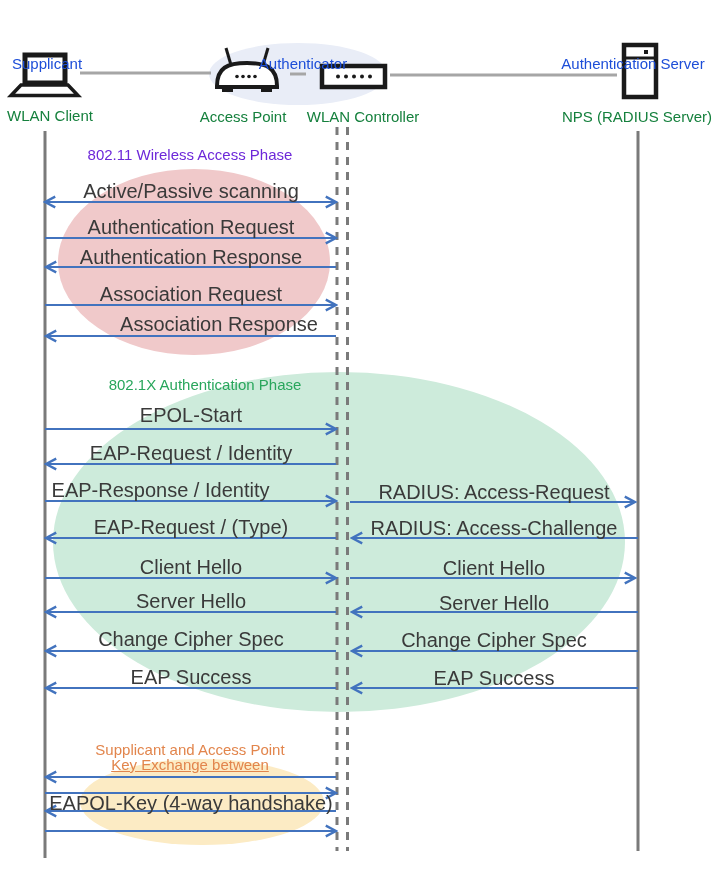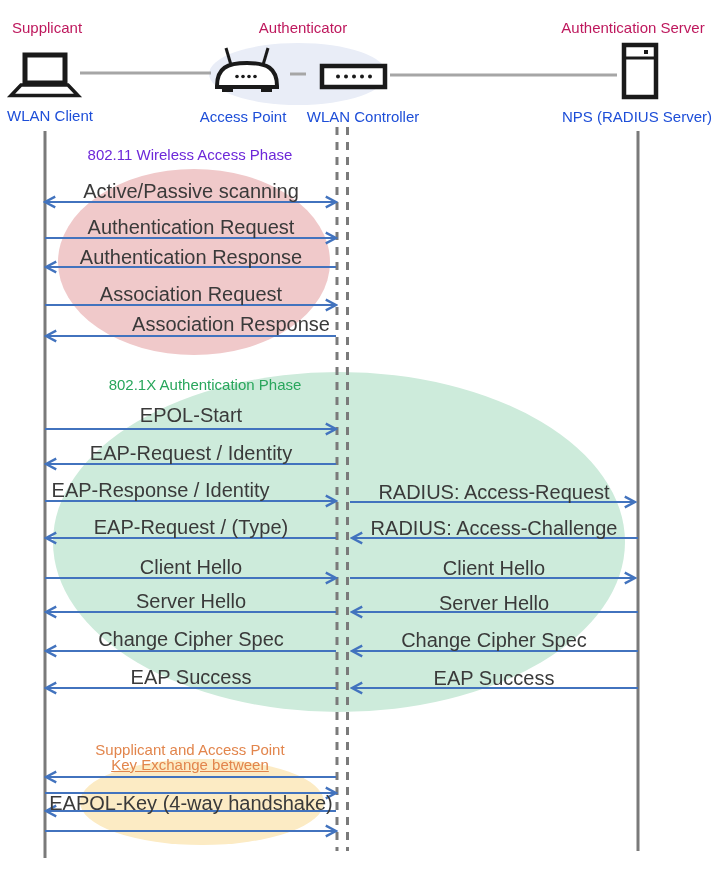--- a/index.html
+++ b/index.html
@@ -25,31 +25,32 @@
     font-size: 20px;
     line-height: 17px;
     color: #3a3a3a;
     text-align: center;
     white-space: nowrap;
   }
   .node-lbl {
     position: absolute;
     font-size: 15px;
     line-height: 17px;
-    color: #1d4ed8;
+    color: #15803d;
     text-align: center;
     white-space: nowrap;
   }
   .role-lbl {
     position: absolute;
     font-size: 15px;
     line-height: 17px;
-    color: #be185d;
-    text-align: center;
-    white-space: nowrap;
+    color: #1d4ed8;
+    text-align: center;
+    white-space: nowrap;
+    margin-top: 36px;
   }
   .phase-title {
     position: absolute;
     font-size: 15px;
     line-height: 18px;
     text-align: center;
     white-space: nowrap;
   }
   .t-red    { color: #6d28d9; }
   .t-green  { color: #29a65c; }
@@ -165,21 +166,21 @@
   <div class="node-lbl" style="left:5px; top:107px; width:90px;">WLAN Client</div>
   <div class="node-lbl" style="left:195px; top:108px; width:96px;">Access Point</div>
   <div class="node-lbl" style="left:305px; top:108px; width:116px;">WLAN Controller</div>
   <div class="node-lbl" style="left:557px; top:108px; width:160px;">NPS (RADIUS Server)</div>
 
   <div class="phase-title t-red" style="left:40px; top:146px; width:300px;">802.11 Wireless Access Phase</div>
   <div class="lbl" style="left:45px; top:183px; width:292px;">Active/Passive scanning</div>
   <div class="lbl" style="left:45px; top:219px; width:292px;">Authentication Request</div>
   <div class="lbl" style="left:45px; top:249px; width:292px;">Authentication Response</div>
   <div class="lbl" style="left:45px; top:286px; width:292px;">Association Request</div>
-  <div class="lbl" style="left:45px; top:316px; width:292px;padding-left:40px;">Association Response</div>
+  <div class="lbl" style="left:33px; top:316px; width:292px;padding-left:40px;">Association Response</div>
 
   <div class="phase-title t-green" style="left:55px; top:376px; width:300px;">802.1X Authentication Phase</div>
   <div class="lbl" style="left:45px; top:407px; width:292px;">EPOL-Start</div>
   <div class="lbl" style="left:45px; top:445px; width:292px;text-align:center;">EAP-Request / Identity</div>
   <div class="lbl" style="left:45px; top:482px; width:231px;">EAP-Response / Identity</div>
   <div class="lbl" style="left:45px; top:519px; width:292px;">EAP-Request / (Type)</div>
   <div class="lbl" style="left:45px; top:559px; width:292px;">Client Hello</div>
   <div class="lbl" style="left:45px; top:593px; width:292px;">Server Hello</div>
   <div class="lbl" style="left:45px; top:631px; width:292px;">Change Cipher Spec</div>
   <div class="lbl" style="left:45px; top:669px; width:292px;">EAP Success</div>

